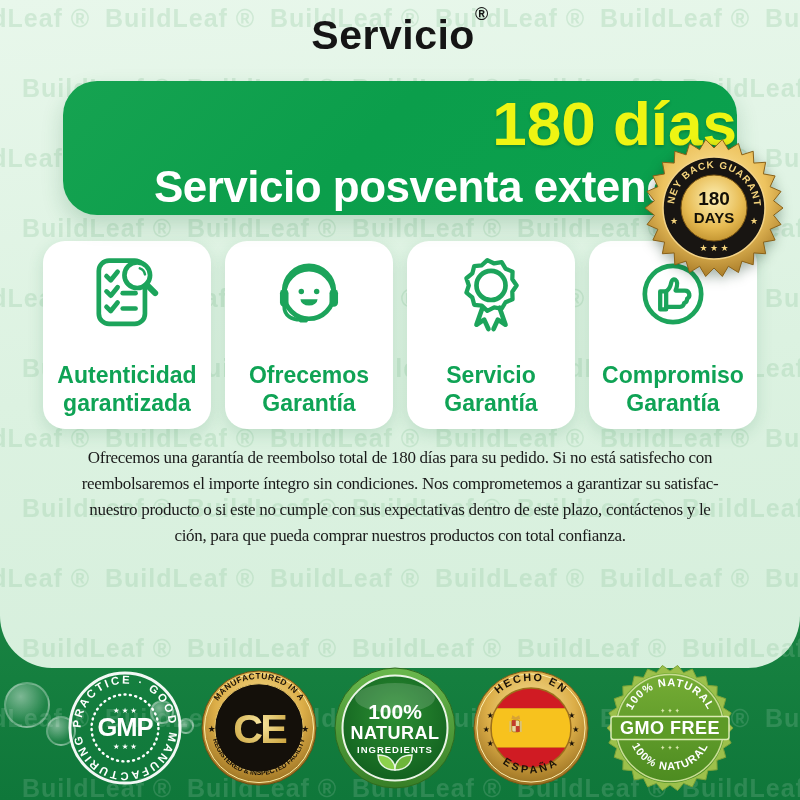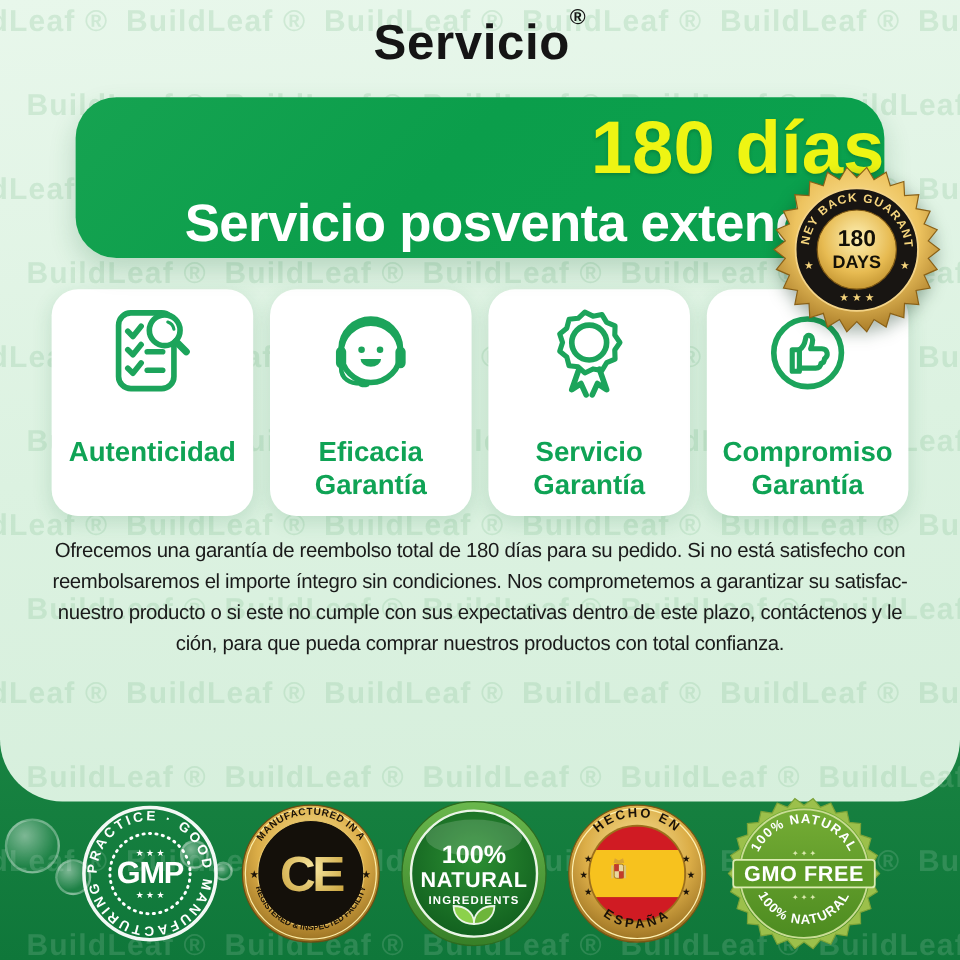--- a/index.html
+++ b/index.html
@@ -36,21 +36,21 @@
   .tag-text { font-size:18px; font-weight:bold; white-space:nowrap; }
   .seal { position:absolute; top:138px; left:644px; width:140px; height:140px; z-index:3; filter:drop-shadow(0 4px 6px rgba(0,40,15,.35)); }
   .cards { width:714px; margin:26px auto 0; display:flex; gap:14px; }
   .card {
     flex:1; background:#fff; border-radius:22px; text-align:center; padding:12px 4px 12px;
     box-shadow:0 5px 16px rgba(30,120,70,.16);
   }
   .card svg { width:82px; height:82px; }
   .card-label { margin-top:22px; font-size:23px; font-weight:bold; color:#0fa355; line-height:1.22; }
   .paragraph { margin:16px auto 0; width:760px; text-align:center; color:#1a1a1a; font-size:17px; line-height:26px; letter-spacing:-.3px; }
-  .paragraph span { display:block; white-space:nowrap; }
+  .paragraph span { display:block; white-space:nowrap;font-family:Liberation Serif, serif; }
   .footer-badges {
     position:absolute; left:0; right:0; bottom:8px; z-index:2;
     display:flex; justify-content:center; align-items:center; gap:16px;
   }
   .bubble {
     position:absolute; border-radius:50%; z-index:1;
     border:2px solid rgba(255,255,255,.30);
     background:radial-gradient(circle at 35% 30%, rgba(255,255,255,.45), rgba(255,255,255,.05) 65%);
   }
 </style>
@@ -205,37 +205,38 @@
           <path d="M24 45 L29 50 L37 40" fill="none" stroke="#1ca45b" stroke-width="5.5" stroke-linecap="round" stroke-linejoin="round"></path>
           <path d="M24 63 L29 68 L37 58" fill="none" stroke="#1ca45b" stroke-width="5.5" stroke-linecap="round" stroke-linejoin="round"></path>
           <path d="M43 47 L58 47" stroke="#1ca45b" stroke-width="5.5" stroke-linecap="round"></path>
           <path d="M43 65 L58 65" stroke="#1ca45b" stroke-width="5.5" stroke-linecap="round"></path>
           <circle cx="60" cy="26" r="15" fill="#ffffff" stroke="#1ca45b" stroke-width="5.5"></circle>
           <path d="M63 18 a9 9 0 0 1 6 7" fill="none" stroke="#1ca45b" stroke-width="3" stroke-linecap="round"></path>
           <path d="M71 37 L81 47" stroke="#1ca45b" stroke-width="7" stroke-linecap="round"></path>
         </svg>
         <div class="card-label">
           <span>Autenticidad</span><br>
+          <span>garantizada</span>
         </div>
       </div>
 
       <div class="card">
         <svg viewBox="0 0 96 96">
           <circle cx="48" cy="48" r="29" fill="none" stroke="#1ca45b" stroke-width="5.5"></circle>
           <circle cx="39" cy="45" r="3.2" fill="#1ca45b"></circle>
           <circle cx="57" cy="45" r="3.2" fill="#1ca45b"></circle>
           <path d="M38 54 A10 7.5 0 0 0 58 54 Z" fill="#1ca45b"></path>
           <path d="M19 44 A29 29 0 0 1 77 44" fill="none" stroke="#1ca45b" stroke-width="5.5"></path>
           <rect x="14" y="42" width="10" height="21" rx="5" fill="#1ca45b"></rect>
           <rect x="72" y="42" width="10" height="21" rx="5" fill="#1ca45b"></rect>
           <path d="M19 62 C19 74 28 78 38 78" fill="none" stroke="#1ca45b" stroke-width="4.5"></path>
           <rect x="36" y="74.5" width="11" height="7" rx="3.5" fill="#1ca45b"></rect>
         </svg>
         <div class="card-label">
-          <span>Eficacia</span><br>
+          <span>Ofrecemos</span><br>
           <span>Garantía</span>
         </div>
       </div>
 
       <div class="card">
         <svg viewBox="0 0 96 96">
           <polygon id="rosette-scallop" fill="none" stroke="#1ca45b" stroke-width="5" stroke-linejoin="round" points="78.00,38.00 72.95,45.33 73.24,54.22 65.03,57.65 60.46,65.29 51.70,63.74 43.73,67.69 37.20,61.65 28.35,60.67 26.13,52.06 19.22,46.45 22.00,38.00 19.22,29.55 26.13,23.94 28.35,15.33 37.20,14.35 43.73,8.31 51.70,12.26 60.46,10.71 65.03,18.35 73.24,21.78 72.95,30.67"></polygon>
           <circle cx="48" cy="38" r="17" fill="none" stroke="#1ca45b" stroke-width="5.5"></circle>
           <path d="M38 64 L31 84 L40 78 L45 89" fill="none" stroke="#1ca45b" stroke-width="5.5" stroke-linejoin="round" stroke-linecap="round"></path>
           <path d="M58 64 L65 84 L56 78 L51 89" fill="none" stroke="#1ca45b" stroke-width="5.5" stroke-linejoin="round" stroke-linecap="round"></path>

